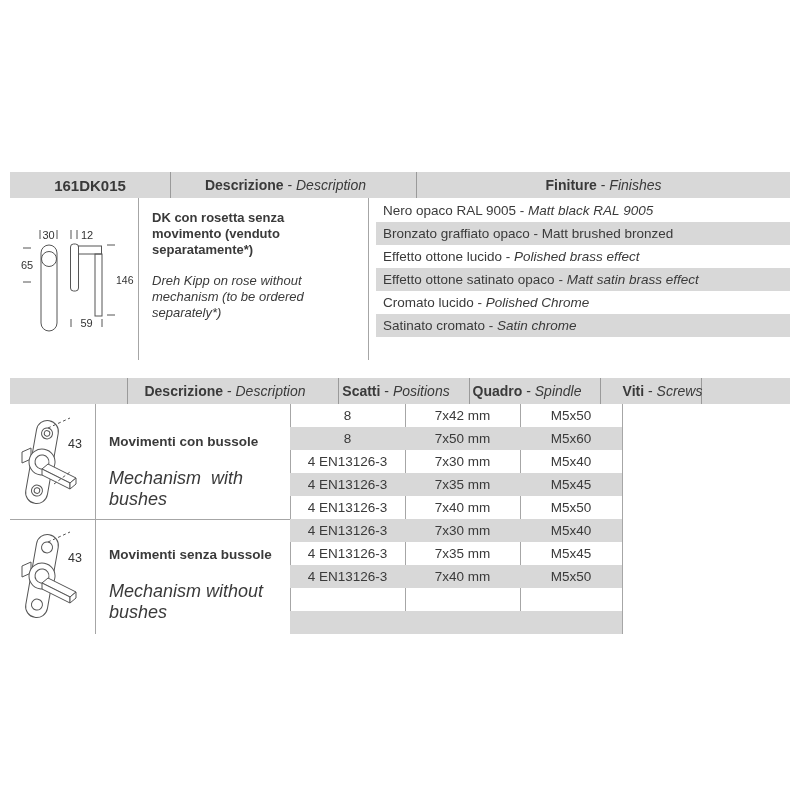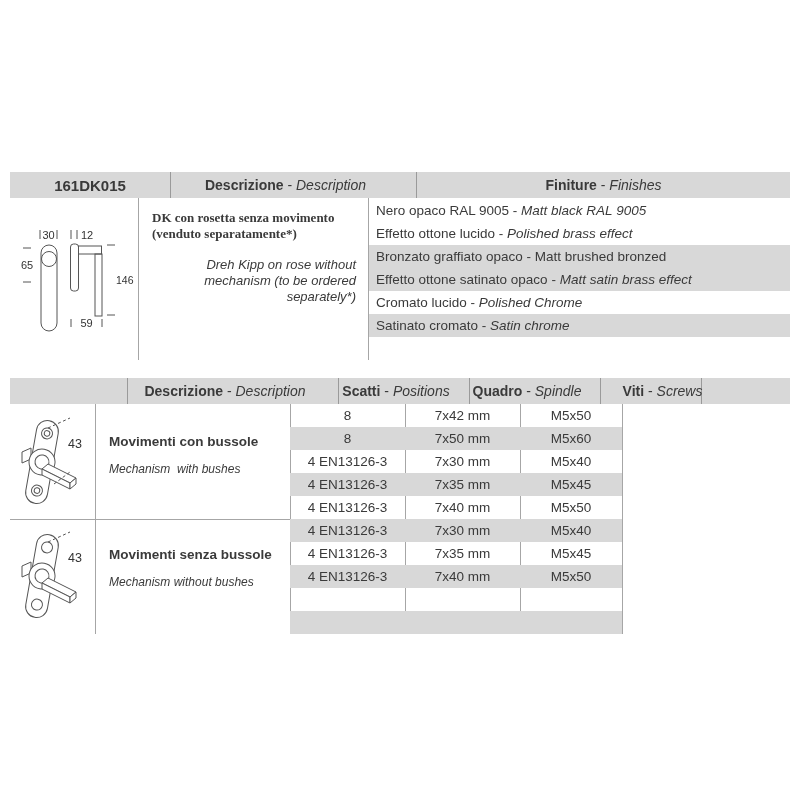--- a/index.html
+++ b/index.html
@@ -32,27 +32,27 @@
   #top-table .h1 { width:128px; font-size:15px; }
   #top-table .h2 { width:230px; }
   #top-table .h3 { flex:1; }
   #top-body { position:relative; height:162px; }
 
   #top-desc {
     position:absolute; left:129px; top:0; width:229px; height:162px;
     box-sizing:border-box; padding:12px 12px 0 13px;
     font-size:13px; line-height:16px;
   }
-  #top-desc .d-it { font-weight:bold; margin:0 0 15px 0;font-family:Liberation Serif, serif; }
-  #top-desc .d-en { font-style:italic; margin:0; white-space:pre-wrap;text-align:right; }
+  #top-desc .d-it { font-weight:bold; margin:0 0 15px 0; }
+  #top-desc .d-en { font-style:italic; margin:0; white-space:pre-wrap; }
 
   #fin-list { position:absolute; left:359px; top:1px; width:421px; }
   .fin-row {
     height:23px; line-height:23px; padding-left:7px;
-    font-size:13.5px; box-sizing:border-box;
+    font-size:13.5px; box-sizing:border-box;margin-left:7px;
   }
   .fin-row.alt { background:#d8d8d8; }
   .fin-row .en { font-style:italic; }
   .fin-row .en.plain { font-style:normal; }
 
   
   #bot-table { left:10px; top:378px; width:780px; }
   #bot-table .b1 { width:85px; }
   #bot-table .b2 { width:195px; }
   #bot-table .b3 { width:115px; }
@@ -66,21 +66,21 @@
   .bcell {
     display:flex; align-items:center; justify-content:center;
     font-size:13.5px; height:23px; box-sizing:border-box;
   }
   .c-scatti { width:115px; }
   .c-quadro { width:115px; }
   .c-viti   { width:102px; }
 
   .grp-desc { position:absolute; left:86px; width:194px; padding-left:13px; box-sizing:border-box; }
   .grp-desc .g-it { font-weight:bold; font-size:13.5px; margin:0; }
-  .grp-desc .g-en { font-style:italic; font-size:12px; margin:13px 0 0 0; white-space:pre-wrap; }
+  .grp-desc .g-en { font-style:italic; font-size:18px; margin:19px 0 0 0; white-space:pre-wrap; }
   #grp-desc-1 { top:30px; }
   #grp-desc-2 { top:143px; }
 
   
   svg { display:block; }
   svg text { font-family:"Liberation Sans", sans-serif; fill:#333; }
   .dimtxt { font-size:11px; }
   .dimtxt-s { font-size:10.5px; }
   .draw-stroke { fill:none; stroke:#555; stroke-width:1; }
   .draw-fill { fill:#ffffff; stroke:#555; stroke-width:1; }
@@ -138,25 +138,25 @@
 
     <div id="top-desc">
       <p class="d-it">DK con rosetta senza movimento (venduto separatamente*)</p>
       <p class="d-en">Dreh Kipp on rose without mechanism (to be ordered separately*)</p>
     </div>
 
     <div id="fin-list">
       <div class="fin-row">
         <span>Nero opaco RAL 9005</span><span class="sep"> - </span><span class="en">Matt black RAL 9005</span>
       </div>
+      <div class="fin-row alt">
+        <span>Bronzato graffiato opaco</span><span class="sep"> - </span><span class="en plain">Matt brushed bronzed</span>
+      </div>
       <div class="fin-row">
         <span>Effetto ottone lucido</span><span class="sep"> - </span><span class="en">Polished brass effect</span>
-      </div>
-      <div class="fin-row alt">
-        <span>Bronzato graffiato opaco</span><span class="sep"> - </span><span class="en plain">Matt brushed bronzed</span>
       </div>
       <div class="fin-row alt">
         <span>Effetto ottone satinato opaco</span><span class="sep"> - </span><span class="en">Matt satin brass effect</span>
       </div>
       <div class="fin-row">
         <span>Cromato lucido</span><span class="sep"> - </span><span class="en">Polished Chrome</span>
       </div>
       <div class="fin-row alt">
         <span>Satinato cromato</span><span class="sep"> - </span><span class="en">Satin chrome</span>
       </div>

